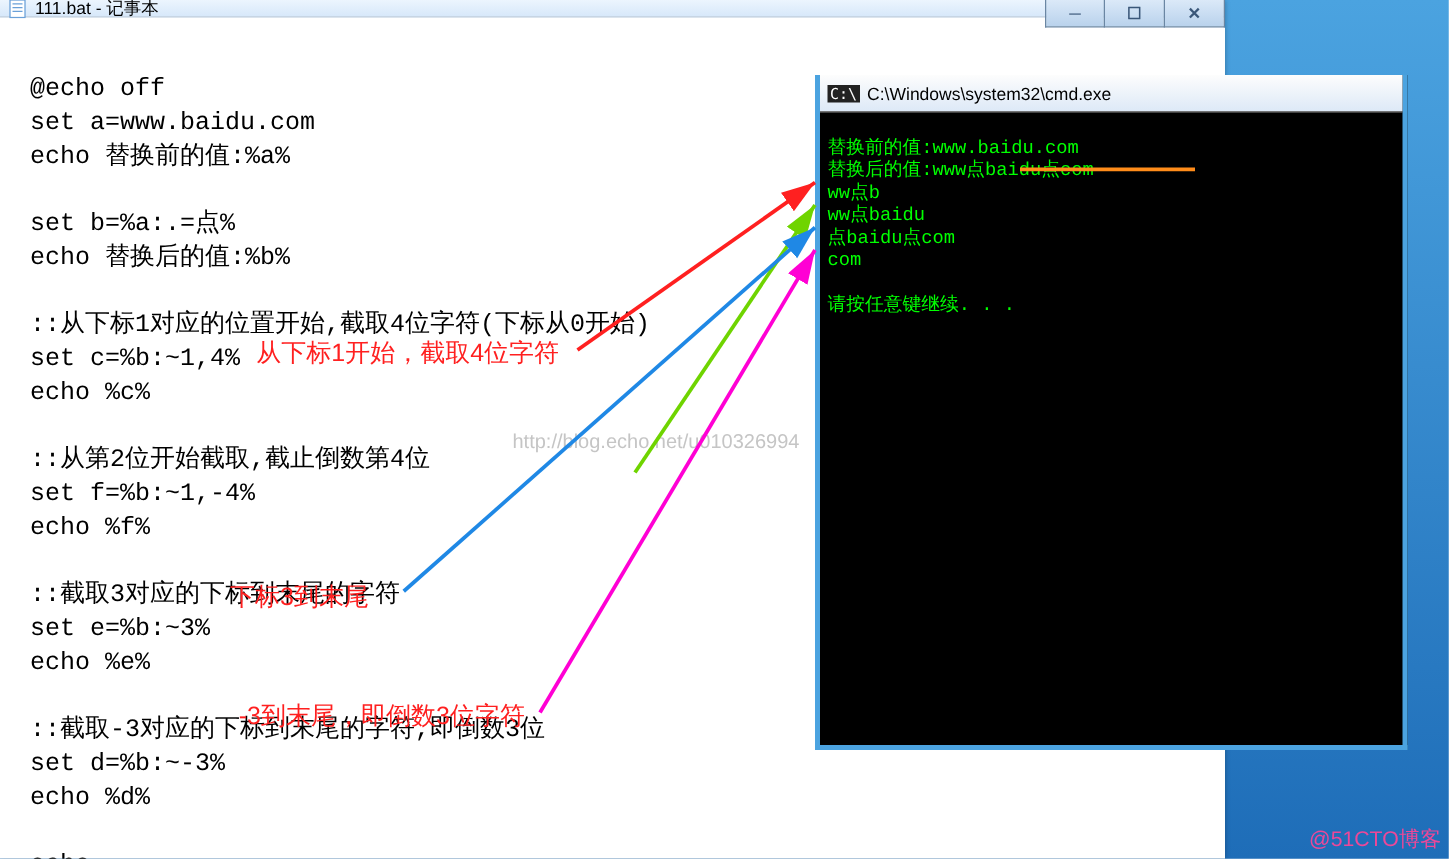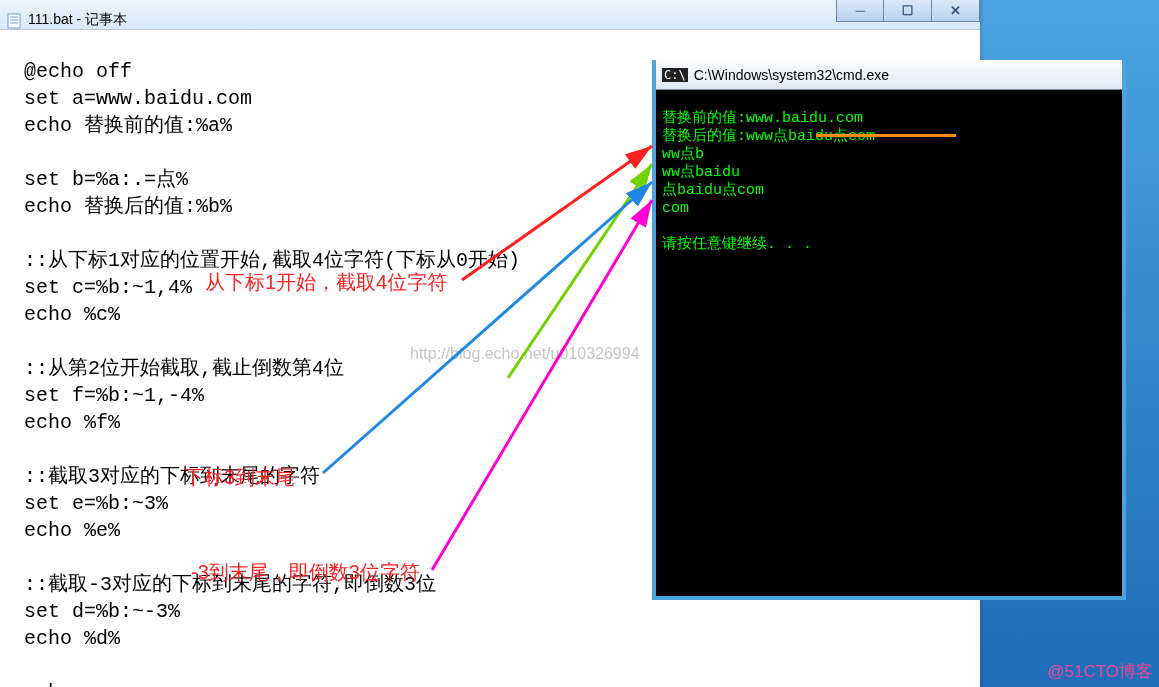--- a/index.html
+++ b/index.html
@@ -7,22 +7,22 @@
       width:1159px; height:687px;
       background: linear-gradient(180deg,#4ba3e0 0%, #1e6db8 100%);
       font-family: "Microsoft YaHei","SimSun",sans-serif;
       position:relative; overflow:hidden;
     }
     .notepad {
       position:absolute; left:0; top:0; width:980px; height:687px;
       background:#fff; box-shadow:0 0 4px rgba(0,0,0,.3);
     }
     .np-titlebar {
-      height:30px; background: linear-gradient(180deg,#ecf5fe 0%, #d7e8fa 100%);
-      display:flex; align-items:flex-end; padding:0 6px; border-bottom:1px solid #b8c9dc;
+      height:14px; background: linear-gradient(180deg,#ecf5fe 0%, #d7e8fa 100%);
+      display:flex; align-items:center; padding:0 6px; border-bottom:1px solid #b8c9dc;
       position:relative;
     }
     .np-titlebar .icon { width:16px;height:16px; margin-right:6px; }
     .np-titlebar .title { font-size:14px; color:#000; }
     .np-title-controls { position:absolute; right:0; top:0; height:22px; display:flex; }
     .np-tc { width:48px; height:22px; border:1px solid #6a86a3; border-top:none;
              display:flex; align-items:center; justify-content:center; font-size:13px;
              font-family:Segoe UI,Arial,sans-serif; font-weight:bold; }
     .np-tc.min   { background:linear-gradient(#dbe9f8,#b9d2ec); color:#3a5779; }
     .np-tc.max   { background:linear-gradient(#dbe9f8,#b9d2ec); color:#3a5779; border-left:none;}

